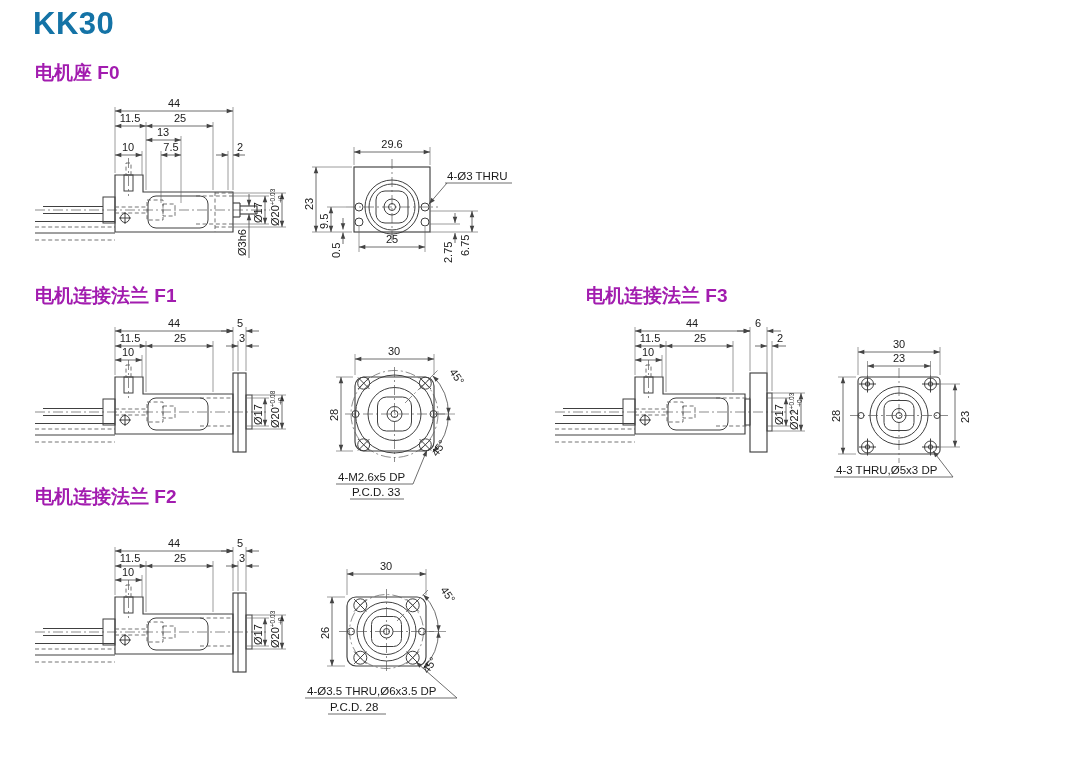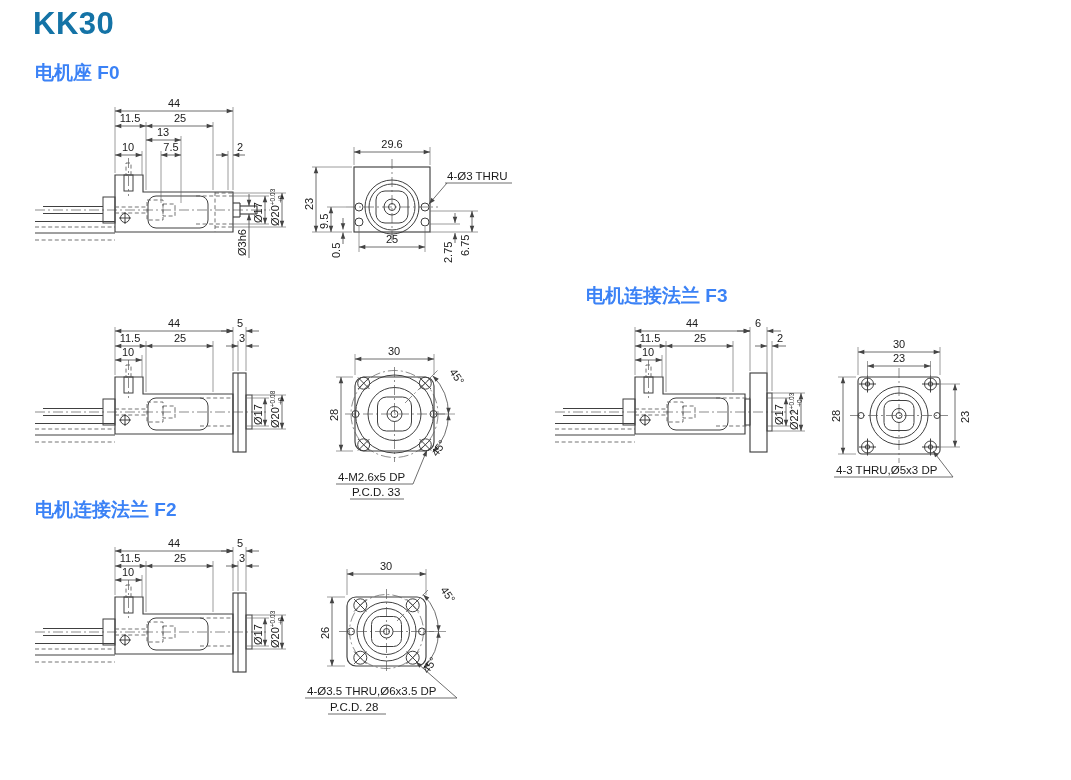--- a/index.html
+++ b/index.html
@@ -1,39 +1,40 @@
 <!DOCTYPE html>
 <html><head>
 <meta charset="utf-8">
 <style>
   html,body{margin:0;padding:0;background:#fff;}
   #page{position:relative;width:1059px;height:780px;background:#ffffff;overflow:hidden;
         font-family:"Liberation Sans","DejaVu Sans",sans-serif;}
   .title{position:absolute;left:33px;top:6px;font-size:31px;font-weight:bold;letter-spacing:0.5px;}
-  .sec-head{position:absolute;font-size:19px;font-weight:bold;color:#3b82f6;}
+  .sec-head{position:absolute;font-size:19px;font-weight:bold;color:#a21caf;}
   svg{position:absolute;left:0;top:0;}
   .ol{stroke:#404040;stroke-width:1.15;fill:none;}
   .ol2{stroke:#404040;stroke-width:1.0;fill:none;}
   .hd{stroke:#5a5a5a;stroke-width:0.85;fill:none;stroke-dasharray:4 2.6;}
   .ctr{stroke:#5a5a5a;stroke-width:0.7;fill:none;stroke-dasharray:10 3 2 3;}
   .xl{stroke:#666;stroke-width:0.65;fill:none;}
   .dl{stroke:#4a4a4a;stroke-width:0.8;fill:none;}
   .dt{font-size:11px;fill:#1a1a1a;text-anchor:middle;}
   .rl{font-size:11px;fill:#1a1a1a;}
   .co{font-size:11.5px;fill:#1a1a1a;}
   .tol{font-size:6.5px;}
 </style>
 </head>
 <body>
 
 <div id="page">
   <div class="title" style="color:#1473a6;">KK30</div>
   <div class="sec-head" style="left:35px;top:60px;">电机座 F0</div>
+  <div class="sec-head" style="left:35px;top:283px;">电机连接法兰 F1</div>
   <div class="sec-head" style="left:566px;top:283px;margin-left:20px;">电机连接法兰 F3</div>
-  <div class="sec-head" style="left:35px;top:497px;">电机连接法兰 F2</div>
+  <div class="sec-head" style="left:35px;top:484px;">电机连接法兰 F2</div>
 
   <svg width="1071" height="780" viewBox="0 0 1071 780">
     <defs>
       <marker id="arw" viewBox="0 0 10 8" refX="9.5" refY="4" markerWidth="9" markerHeight="7" orient="auto-start-reverse">
         <path d="M0.5,0.8 L9.5,4 L0.5,7.2 Z" fill="#444"></path>
       </marker>
     </defs>
 
     <g>
       <line class="ctr" x1="35" y1="210" x2="270" y2="210"></line>

